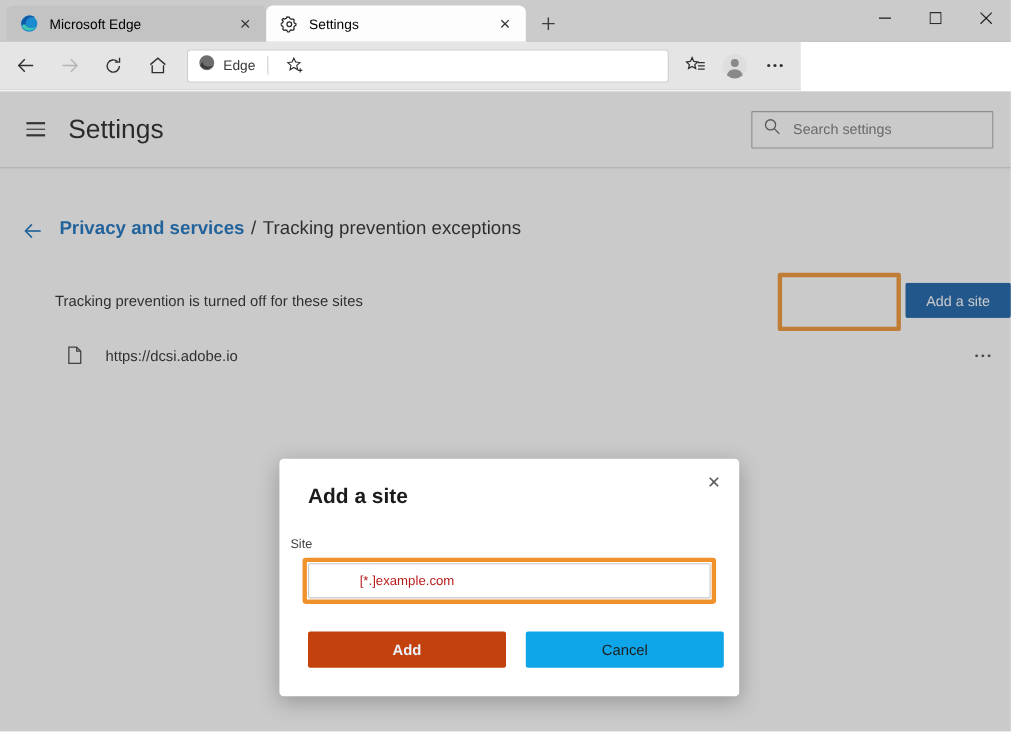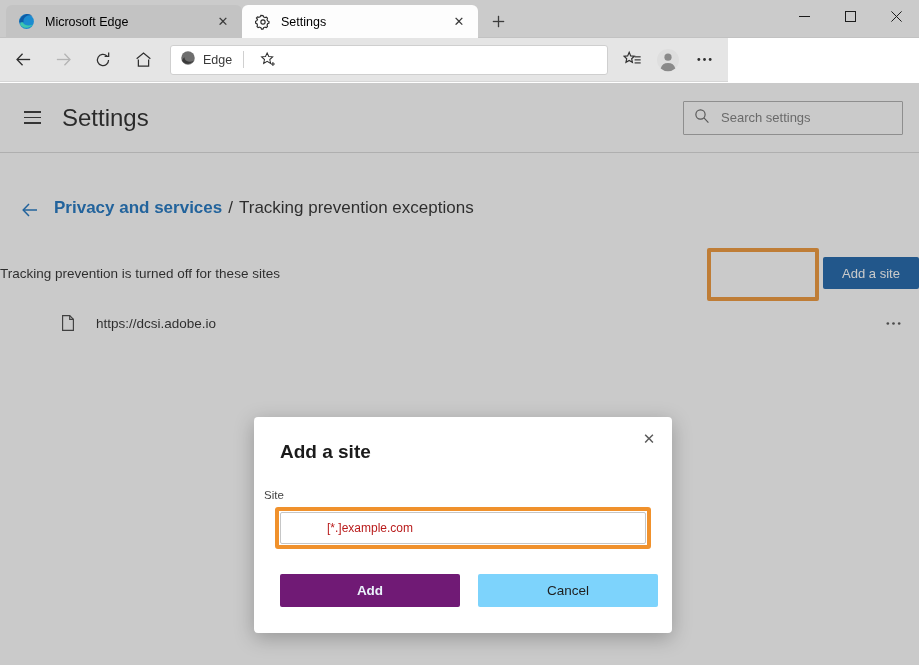--- a/index.html
+++ b/index.html
@@ -186,20 +186,21 @@
   }
   .bc-link { color: #0f6cbd; font-weight: 600; }
   .bc-sep { color: #1f1f1f; margin: 0 6px; }
   .bc-current { color: #1f1f1f; }
 
   .section-row {
     position: relative;
     margin-top: 31px;
     height: 40px;
     display: flex; align-items: center;
+    padding-left: 50px;
   }
   .section-label { font-size: 13.5px; color: #1f1f1f; }
   .btn-group {
     position: absolute; right: 0; top: 0;
     height: 40px; display: flex; align-items: center;
   }
   .btn {
     height: 32px;
     display: flex; align-items: center; justify-content: center;
     font-size: 13px;
@@ -289,22 +290,22 @@
   .dialog-actions {
     position: absolute; left: 26px; top: 157px;
     display: flex; gap: 18px;
   }
   .dbtn {
     width: 180px; height: 33px;
     display: flex; align-items: center; justify-content: center;
     font-size: 13.5px;
     border-radius: 2px;
   }
-  .dbtn-add { background: #701a75; color: #eaf2fb; font-weight: 600; }
-  .dbtn-cancel { background: #7dd3fc; color: #1f1f1f; }
+  .dbtn-add { background: #c2410c; color: #eaf2fb; font-weight: 600; }
+  .dbtn-cancel { background: #0ea5e9; color: #1f1f1f; }
 </style>
 </head>
 <body>
 
 <div id="app">
 
   <div class="titlebar">
     <div class="tabstrip">
 
       <div class="tab">

